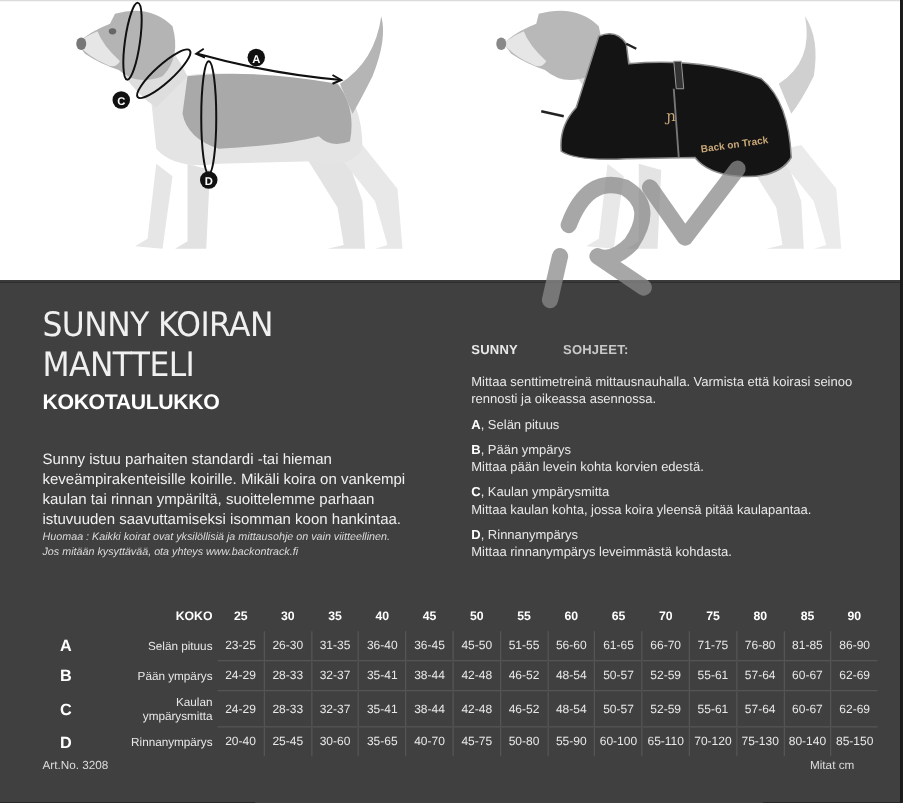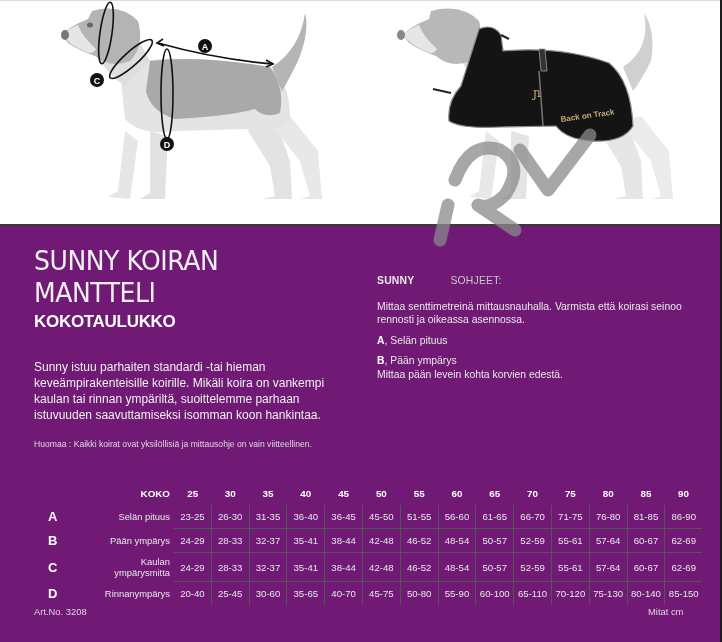--- a/index.html
+++ b/index.html
@@ -1,28 +1,28 @@
 <!DOCTYPE html>
 <html><head>
 <meta charset="utf-8">
 <style>
   html, body { margin:0; padding:0; }
   body { width:722px; height:642px; overflow:hidden; background:#000; font-family:"Liberation Sans", sans-serif; position:relative; }
   .top { position:absolute; left:0; top:0; width:720px; height:224px; background:#fff; border-top:1px solid #dcdcdc; box-sizing:border-box; }
   .top-divider { position:absolute; left:0; top:224px; width:720px; height:2px; background:#3a3a3a; }
   .right-edge { position:absolute; right:0; top:0; width:2px; height:642px; background:#1a1a1a; }
-  .bottom { position:absolute; left:0; top:226px; width:720px; height:416px; background:#701a75; color:#e6e6e6; }
+  .bottom { position:absolute; left:0; top:226px; width:720px; height:416px; background:#404040; color:#e6e6e6; }
   svg.illu { position:absolute; top:0; }
   .title-light { position:absolute; left:34px; font-size:27px; font-weight:300; color:#f0f0f0; letter-spacing:-0.5px; line-height:30px; font-family:"DejaVu Sans", sans-serif; font-weight:normal; transform:scaleX(0.93); transform-origin:left; }
   .title-bold { position:absolute; left:34px; top:86px; font-size:17px; font-weight:bold; color:#fff; letter-spacing:-0.3px; }
   .intro { position:absolute; left:34px; top:133px; width:320px; font-size:12px; line-height:16px; color:#f0f0f0; }
-  .note { position:absolute; left:34px; top:212px; width:330px; font-size:8.6px; line-height:12px; color:#dcdcdc; }
+  .note { position:absolute; left:34px; top:197px; width:330px; font-size:8.6px; line-height:12px; font-style:italic; color:#dcdcdc; }
   .instr { position:absolute; left:377px; top:48px; width:320px; font-size:10.4px; line-height:13.5px; color:#e8e8e8; }
   .instr .head { font-weight:bold; margin-bottom:12px; letter-spacing:0.2px; }
-  .instr .head .light { font-weight:normal; color:#c8c8c8;padding-left:36px; }
+  .instr .head .light { font-weight:bold; color:#c8c8c8;padding-left:36px; }
   .instr p { margin:0 0 7px 0; }
   .instr b { color:#fff; }
   table.sizes { position:absolute; left:44px; top:256px; border-collapse:collapse; font-size:9.6px; color:#e8e8e8; }
   table.sizes td, table.sizes th { padding:0; text-align:center; }
   table.sizes th { font-weight:bold; color:#fff; height:23px; font-size:9.8px; }
   table.sizes th.kokolabel { text-align:right; padding-right:4px; }
   table.sizes td.letter { width:22px; font-size:13px; font-weight:bold; color:#fff; text-align:left; padding-left:4px; }
   table.sizes td.lbl { width:100px; text-align:right; padding-right:4px; font-size:9.4px; line-height:11px;margin-top:16px; }
   table.sizes td.val { width:36.8px; border-left:1px solid #555; }
   table.sizes td.val.first { border-left:none;margin-left:36px; }
@@ -102,27 +102,30 @@
 
 <div class="bottom">
   <div class="title-light" style="top:20px;">SUNNY KOIRAN</div>
   <div class="title-light" style="top:52px;">MANTTELI</div>
   <div class="title-bold">KOKOTAULUKKO</div>
 
   <div class="intro">Sunny istuu parhaiten standardi -tai hieman keveämpirakenteisille koirille.  Mikäli koira on vankempi kaulan tai rinnan ympäriltä, suoittelemme parhaan istuvuuden saavuttamiseksi isomman koon hankintaa.</div>
 
   <div class="note">
     <div>Huomaa : Kaikki koirat ovat yksilöllisiä ja mittausohje on vain viitteellinen.</div>
+    <div>Jos mitään kysyttävää, ota yhteys www.backontrack.fi</div>
   </div>
 
   <div class="instr">
     <div class="head"><span>SUNNY</span><span class="light">SOHJEET:</span></div>
     <p>Mittaa senttimetreinä mittausnauhalla. Varmista että koirasi seinoo rennosti ja oikeassa asennossa.</p>
     <p><b>A</b><span>, Selän pituus</span><br></p>
     <p><b>B</b><span>, Pään ympärys</span><br><span>Mittaa pään levein kohta korvien edestä.</span></p>
+    <p><b>C</b><span>, Kaulan ympärysmitta</span><br><span>Mittaa kaulan kohta, jossa koira yleensä pitää kaulapantaa.</span></p>
+    <p><b>D</b><span>, Rinnanympärys</span><br><span>Mittaa rinnanympärys leveimmästä kohdasta.</span></p>
   </div>
 
   <table class="sizes">
     <thead>
       <tr>
         <th></th>
         <th class="kokolabel">KOKO</th>
         <th>25</th>
         <th>30</th>
         <th>35</th>

